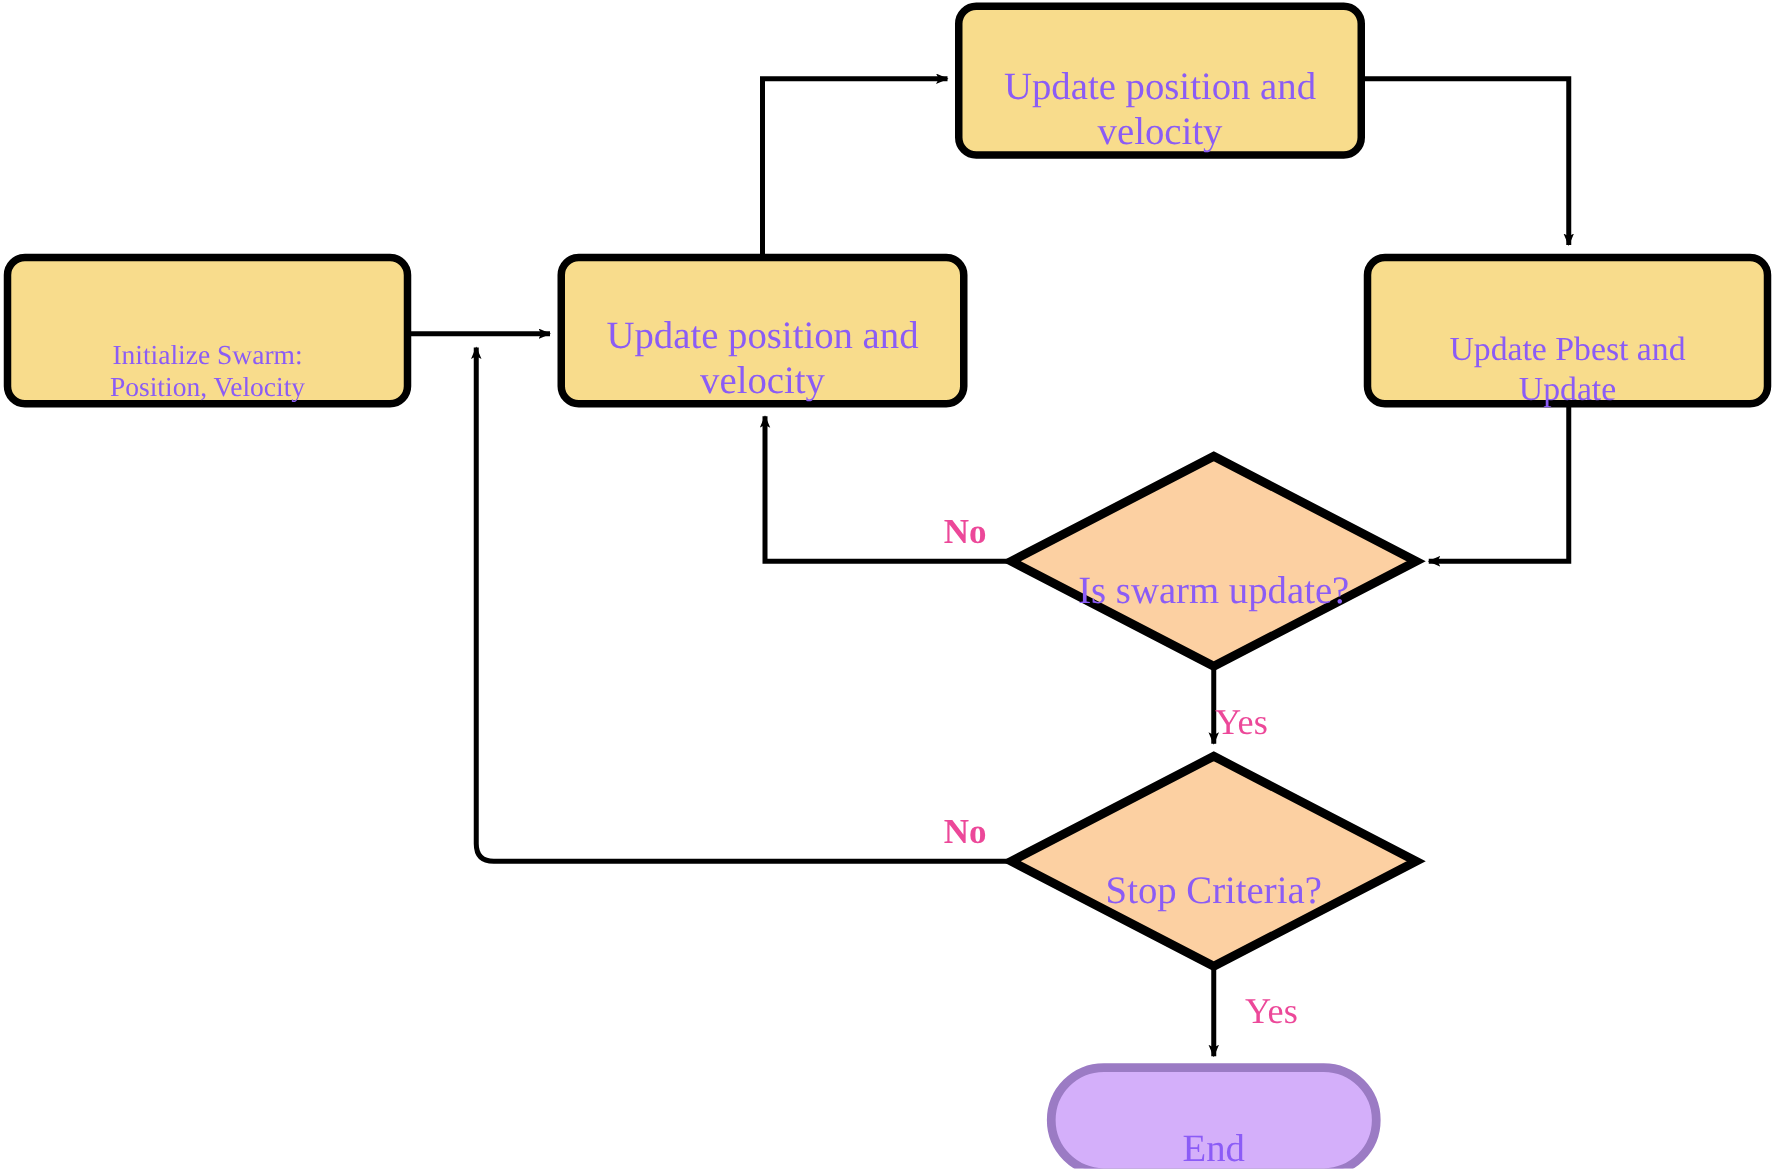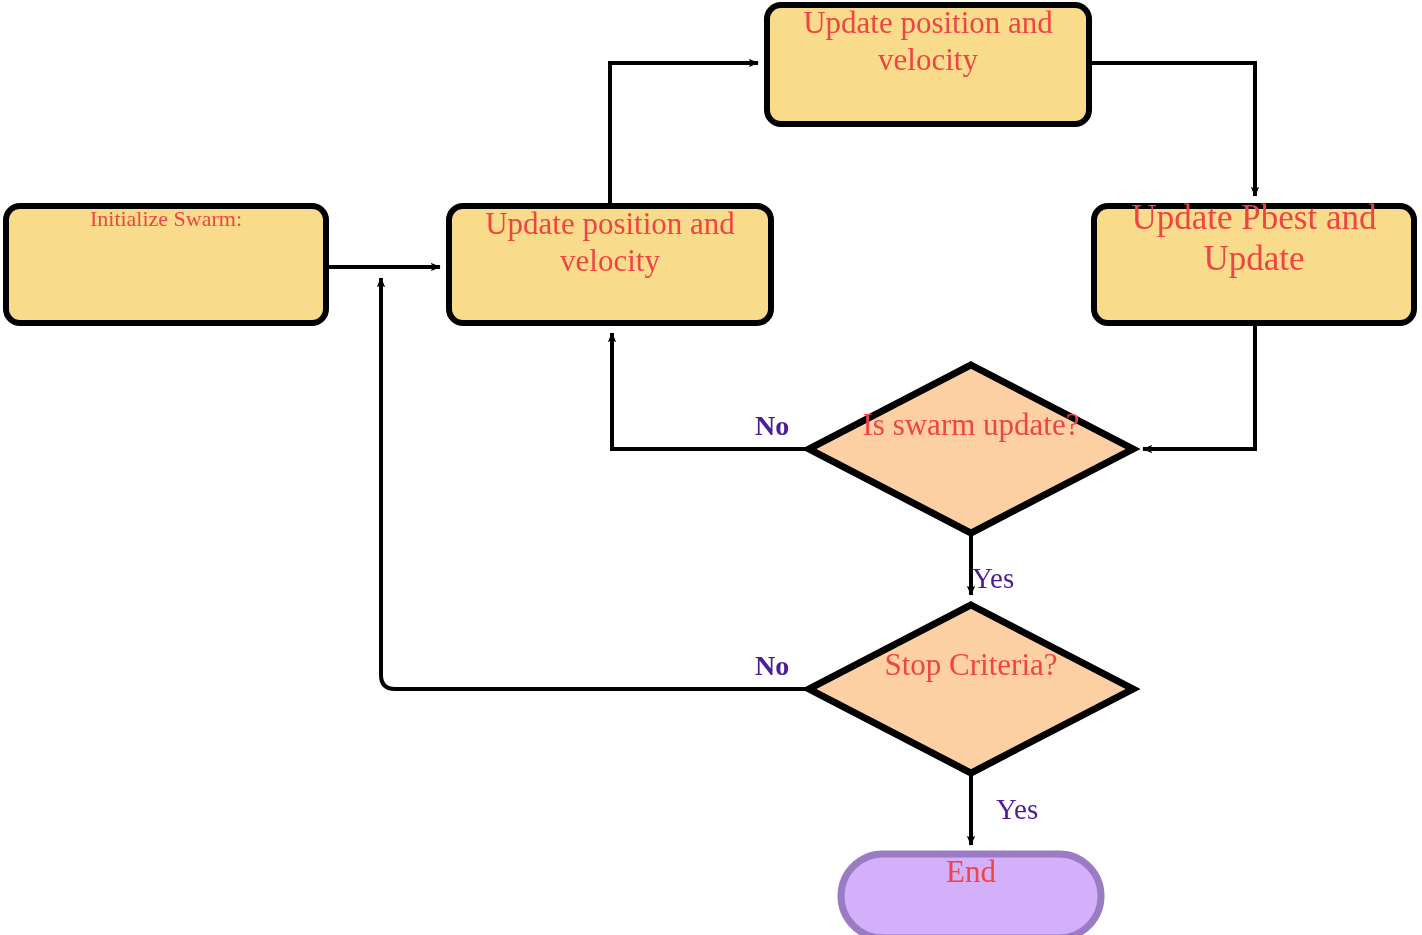--- a/index.html
+++ b/index.html
@@ -22,31 +22,31 @@
   #flow-svg {
     position: absolute;
     top: 0;
     left: 0;
     width: 1422px;
     height: 935px;
   }
   .node-label {
     position: absolute;
     display: flex;
-    align-items: flex-start;
+    align-items: flex-end;
     justify-content: center;
     text-align: center;
-    color: #ef4444;
+    color: #8b5cf6;
     font-family: "Liberation Serif", "DejaVu Serif", serif;
     pointer-events: none;
     line-height: 1.18;
   }
   .edge-label {
     position: absolute;
-    color: #4c1d95;
+    color: #ec4899;
     font-family: "Liberation Serif", "DejaVu Serif", serif;
     white-space: nowrap;
   }
   .edge-label.bold { font-weight: bold; }
 </style>
 </head>
 <body>
 
 <div id="flowchart-canvas">
 
@@ -98,38 +98,39 @@
     <path d="M971,533 L971,595" fill="none" stroke="#000000" stroke-width="4" marker-end="url(#arrow)"></path>
 
     <path d="M809,689 L395,689 Q381,689 381,675 L381,278" fill="none" stroke="#000000" stroke-width="4" marker-end="url(#arrow)"></path>
 
     <path d="M971,773 L971,845" fill="none" stroke="#000000" stroke-width="4" marker-end="url(#arrow)"></path>
   </svg>
 
   <div class="node-label" style="left:6px; top:206px; width:320px; height:117px; font-size:22px;">
     <span>
       <span>Initialize Swarm:</span><br>
+      <span>Position, Velocity</span>
     </span>
   </div>
 
   <div class="node-label" style="left:449px; top:206px; width:322px; height:117px; font-size:31px;">
     <span>
       <span>Update position and</span><br>
       <span>velocity</span>
     </span>
   </div>
 
   <div class="node-label" style="left:767px; top:5px; width:322px; height:119px; font-size:31px;">
     <span>
       <span>Update position and</span><br>
       <span>velocity</span>
     </span>
   </div>
 
-  <div class="node-label" style="left:1094px; top:197px; width:320px; height:117px; font-size:35px;">
+  <div class="node-label" style="left:1094px; top:211px; width:320px; height:117px; font-size:27px;">
     <span>
       <span>Update Pbest and</span><br>
       <span>Update</span>
     </span>
   </div>
 
   <div class="node-label" style="left:809px; top:407px; width:324px; height:84px; font-size:31px;">
     <span>Is swarm update?</span>
   </div>
 

